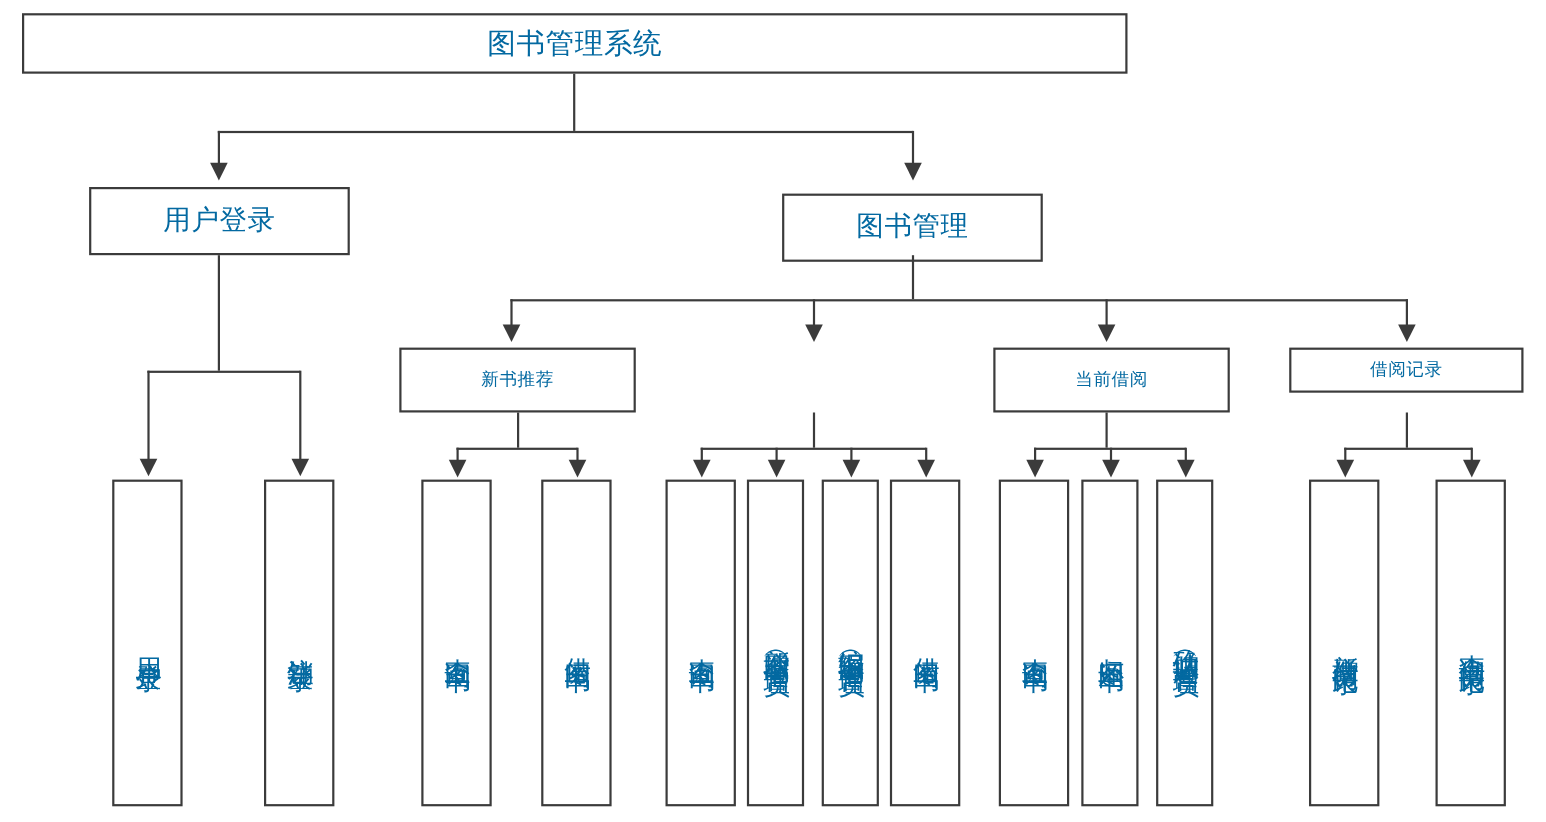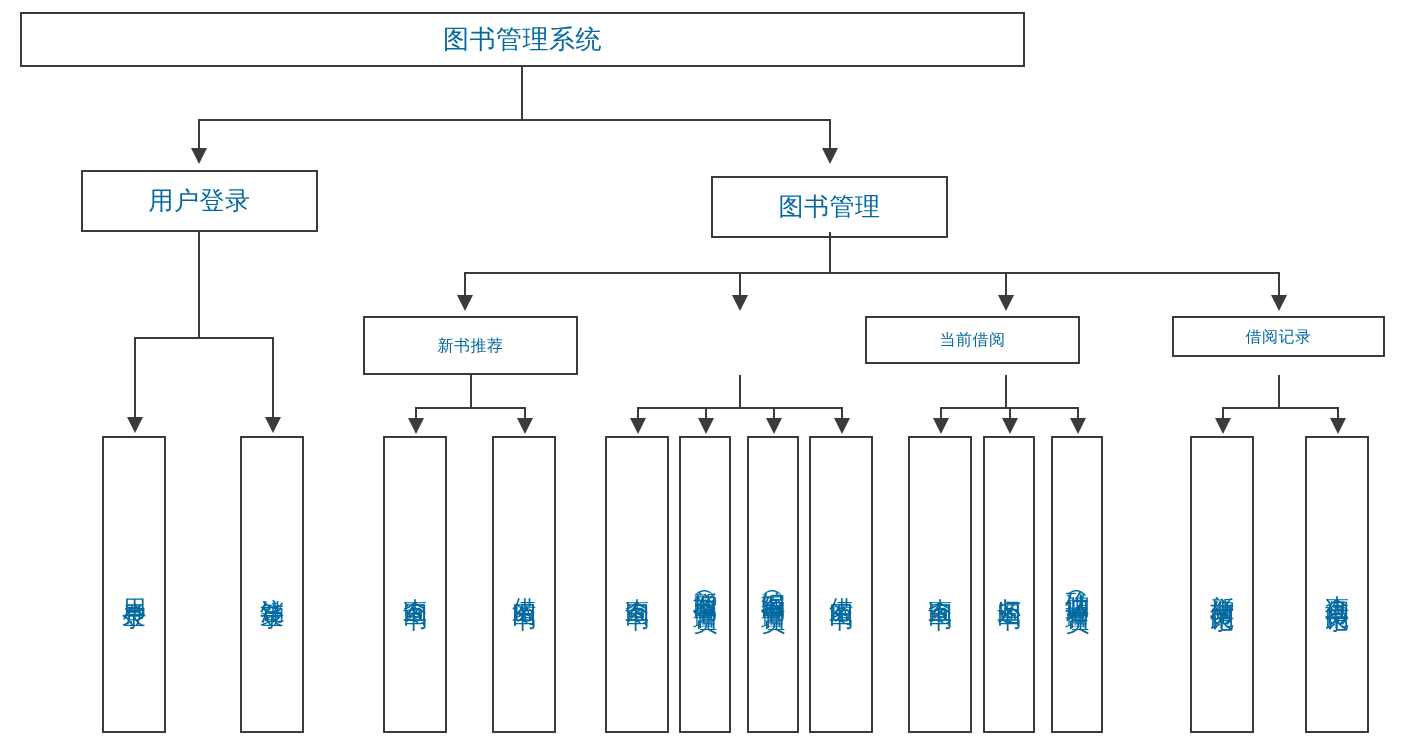--- a/index.html
+++ b/index.html
@@ -124,21 +124,21 @@
   <div class="vline" style="left:739px; top:272px; height:25px;"></div>
   <div class="arrow" style="left:732px; top:295px;"></div>
   <div class="vline" style="left:1005px; top:272px; height:25px;"></div>
   <div class="arrow" style="left:998px; top:295px;"></div>
   <div class="vline" style="left:1278px; top:272px; height:25px;"></div>
   <div class="arrow" style="left:1271px; top:295px;"></div>
 
   <div class="node level3" style="left:363px; top:316px; width:215px; height:59px;">
     <span class="label">新书推荐</span>
   </div>
-  <div class="node level3" style="left:865px; top:316px; width:215px; height:48px;">
+  <div class="node level3" style="left:903px; top:316px; width:215px; height:59px;">
     <span class="label">当前借阅</span>
   </div>
   <div class="node level3" style="left:1172px; top:316px; width:213px; height:41px;">
     <span class="label">借阅记录</span>
   </div>
 
   <div class="vline" style="left:470px; top:375px; height:32px;"></div>
   <div class="hline" style="left:415px; top:407px; width:110px;"></div>
   <div class="vline" style="left:415px; top:407px; height:13px;"></div>
   <div class="arrow" style="left:408px; top:418px;"></div>

